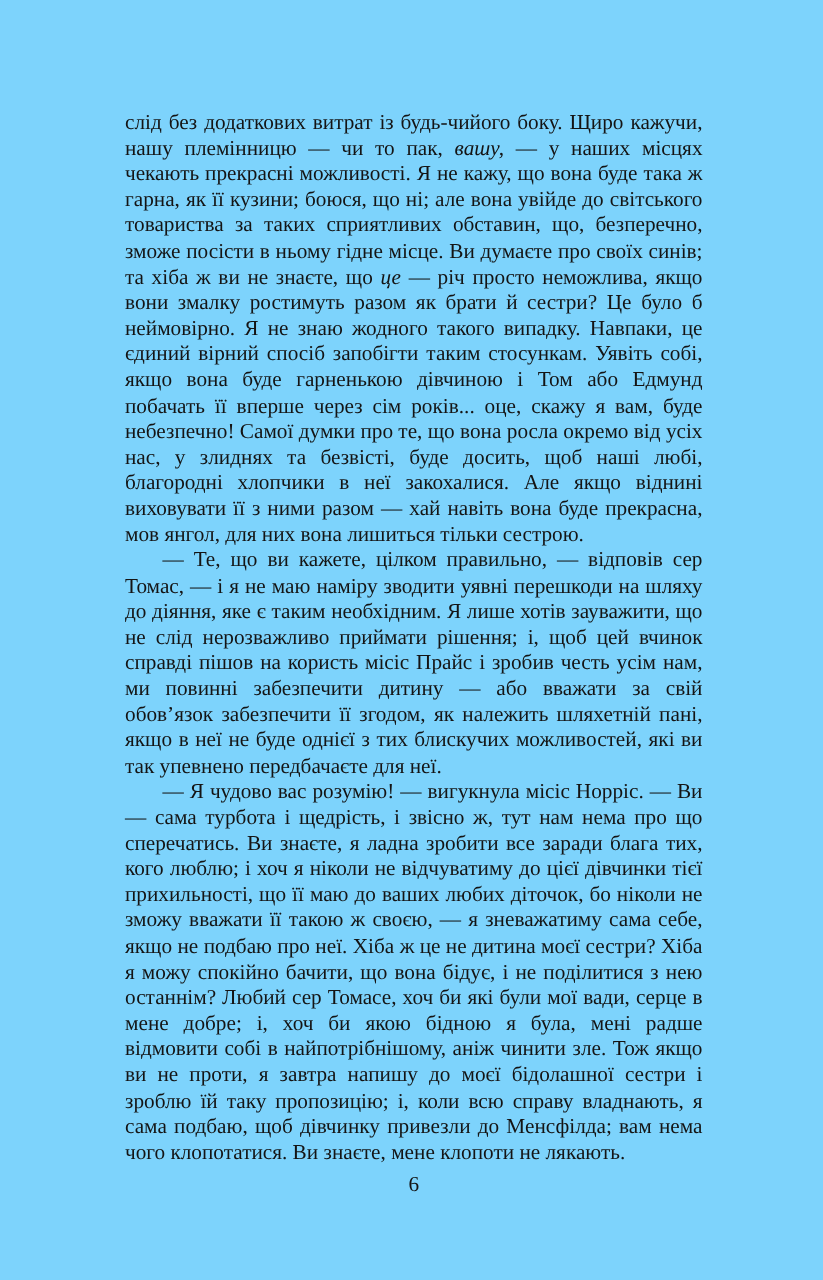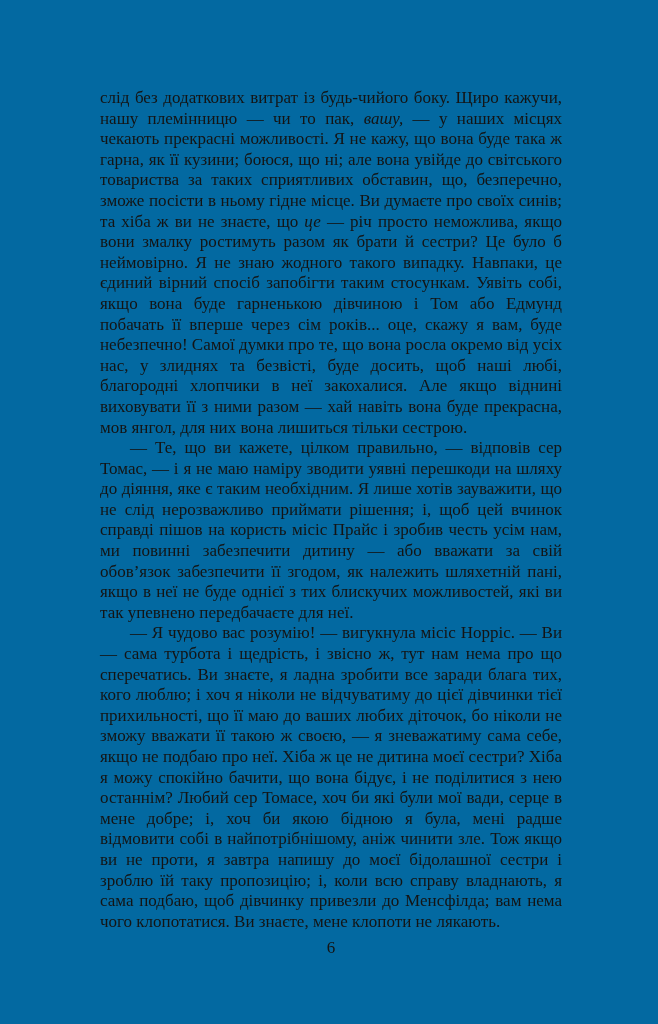--- a/index.html
+++ b/index.html
@@ -4,21 +4,21 @@
 <style>
   html, body {
     margin: 0;
     padding: 0;
     background: #ffffff;
   }
   .page {
     position: relative;
     width: 658px;
     height: 1024px;
-    background: #0369a1;
+    background: #7dd3fc;
     overflow: hidden;
   }
   .text-block {
     position: absolute;
     left: 100px;
     top: 88px;
     width: 462px;
     font-family: "Liberation Serif", "DejaVu Serif", serif;
     font-size: 17px;
     line-height: 20.6px;

